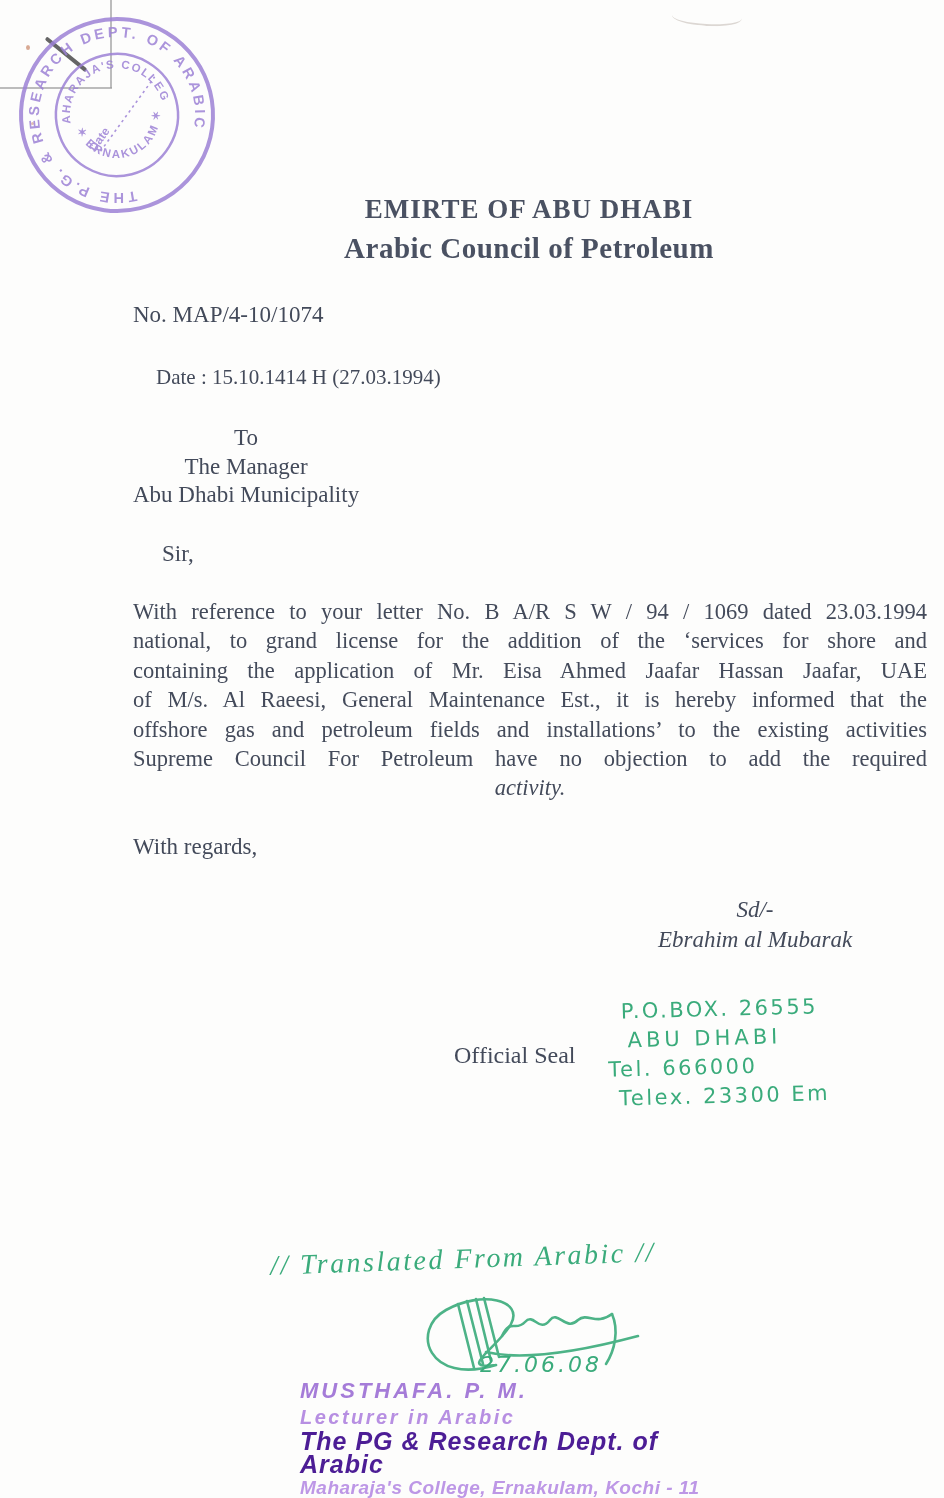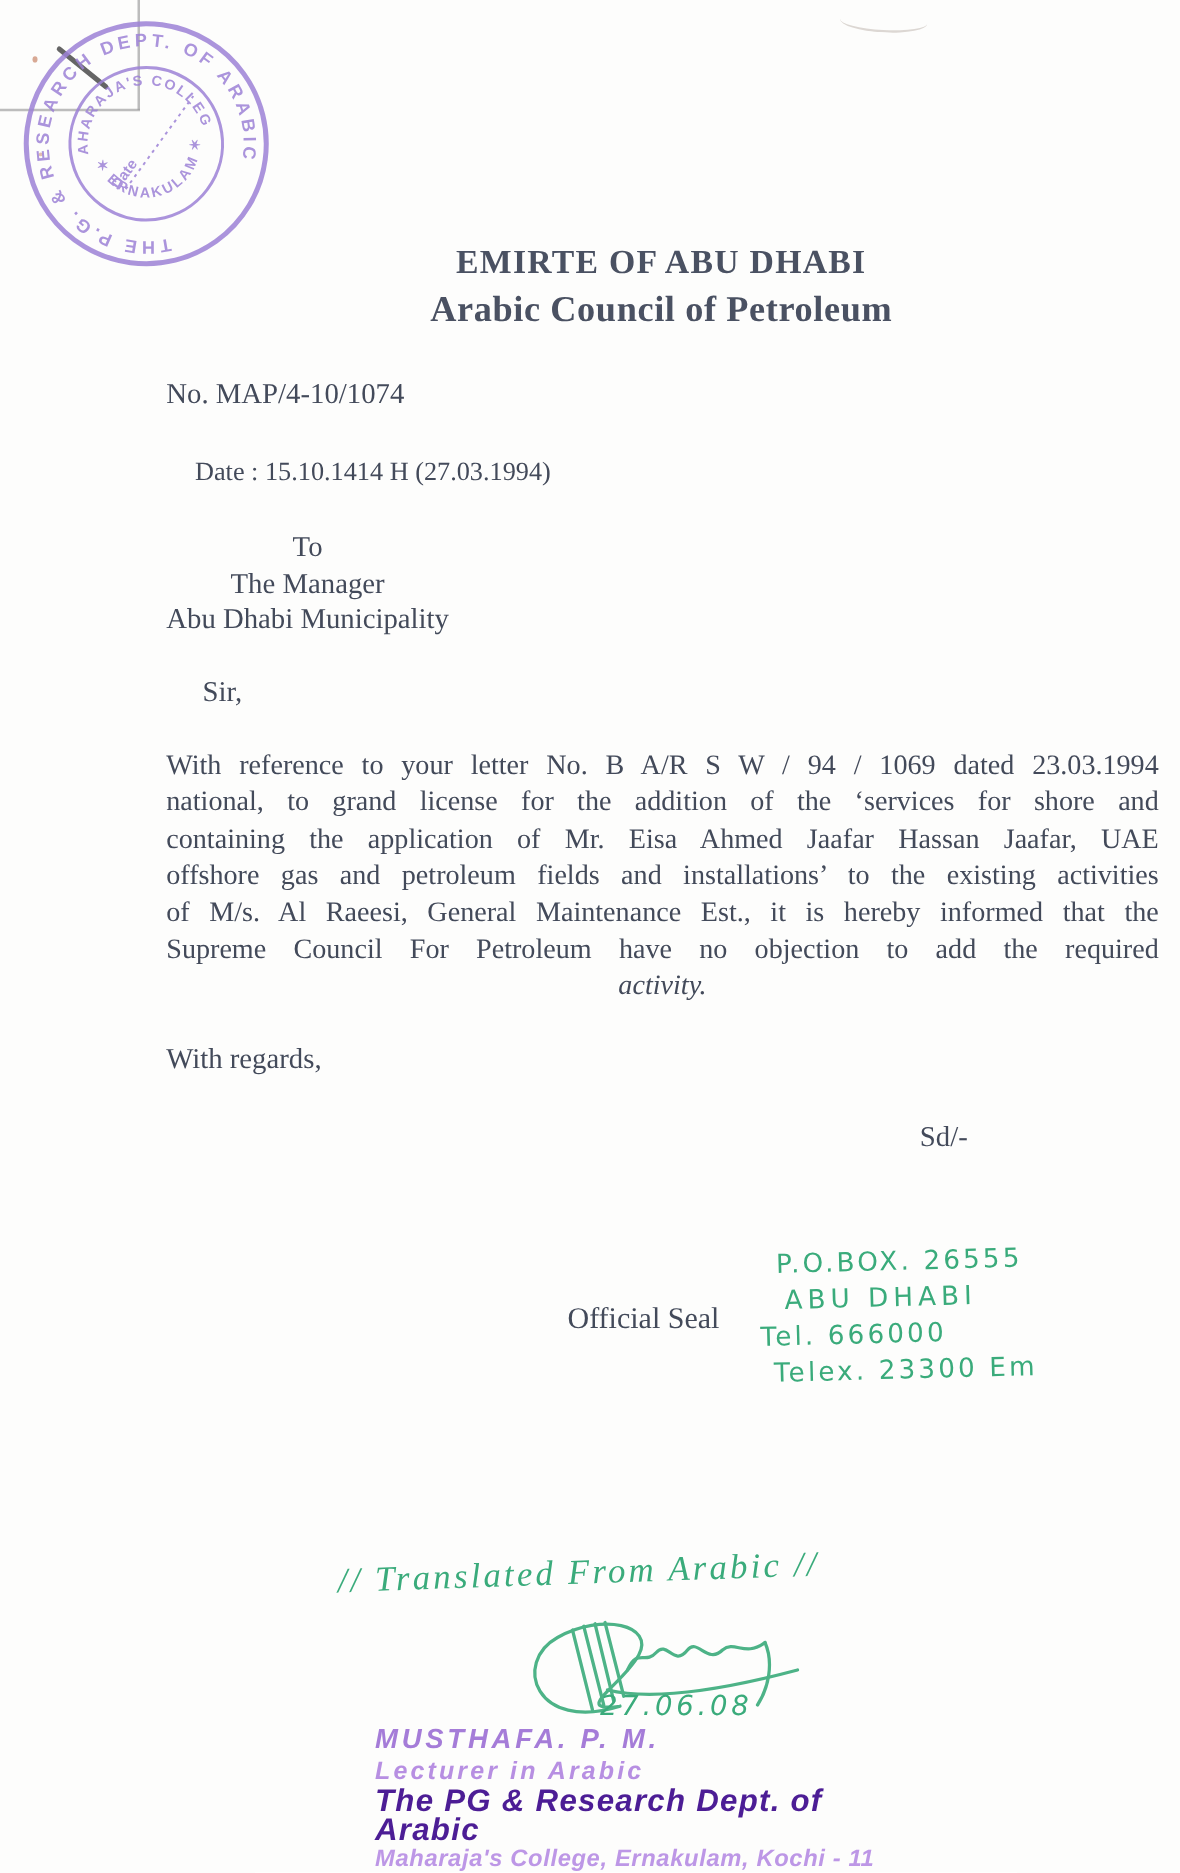--- a/index.html
+++ b/index.html
@@ -19,21 +19,21 @@
 
   .to-block{left:133px;top:424px;font-size:23px;line-height:28.5px;text-align:center;}
   .salutation{left:133px;top:541px;font-size:23px;margin-left:29px;}
 
   .body-block{left:133px;top:597px;width:794px;font-size:22.5px;line-height:29.4px;}
   .jline{text-align:justify;text-align-last:justify;}
   .jline-last{text-align:center;font-style:italic;}
 
   .closing{left:133px;top:834px;font-size:23px;}
 
-  .sig-block{left:565px;top:895px;width:380px;text-align:center;font-size:23px;line-height:29.5px;}
+  .sig-block{left:565px;top:895px;width:380px;text-align:center;font-size:23px;line-height:29.5px;font-style:italic;}
 
   .seal-label{left:454px;top:1042px;font-size:24px;}
 
   
   .green-ink{color:#3aab7b;font-family:"DejaVu Sans",sans-serif;}
   .address-block{left:598px;top:995px;transform:rotate(-1.5deg);font-size:21px;line-height:29px;letter-spacing:2.5px;}
   .address-block .l1{margin-left:24px;}
   .address-block .l2{margin-left:30px;letter-spacing:4px;}
   .address-block .l3{margin-left:10px;}
   .address-block .l4{margin-left:20px;}
@@ -108,30 +108,31 @@
     <div>The Manager</div>
     <div>Abu Dhabi Municipality</div>
   </div>
 
   <div class="abs salutation">Sir,</div>
 
   <div class="abs body-block">
     <div class="jline">With reference to your letter No. B A/R S W / 94 / 1069 dated 23.03.1994</div>
     <div class="jline">national, to grand license for the addition of  the ‘services for shore and</div>
     <div class="jline">containing the application of Mr.  Eisa Ahmed Jaafar Hassan Jaafar, UAE</div>
+    <div class="jline">of M/s. Al Raeesi, General Maintenance Est., it is hereby informed that the</div>
     <div class="jline">offshore gas and petroleum fields and installations’ to the existing activities</div>
-    <div class="jline">of M/s. Al Raeesi, General Maintenance Est., it is hereby informed that the</div>
     <div class="jline">Supreme Council For Petroleum have no objection to add the required</div>
     <div class="jline-last">activity.</div>
   </div>
 
   <div class="abs closing">With regards,</div>
 
   <div class="abs sig-block">
     <div>Sd/-</div>
+    <div>Ebrahim al Mubarak</div>
   </div>
 
   <div class="abs seal-label">Official Seal</div>
   <div class="abs address-block green-ink">
     <div class="l1">P.O.BOX. 26555</div>
     <div class="l2">ABU DHABI</div>
     <div class="l3">Tel. 666000</div>
     <div class="l4">Telex. 23300 Em</div>
   </div>
 

